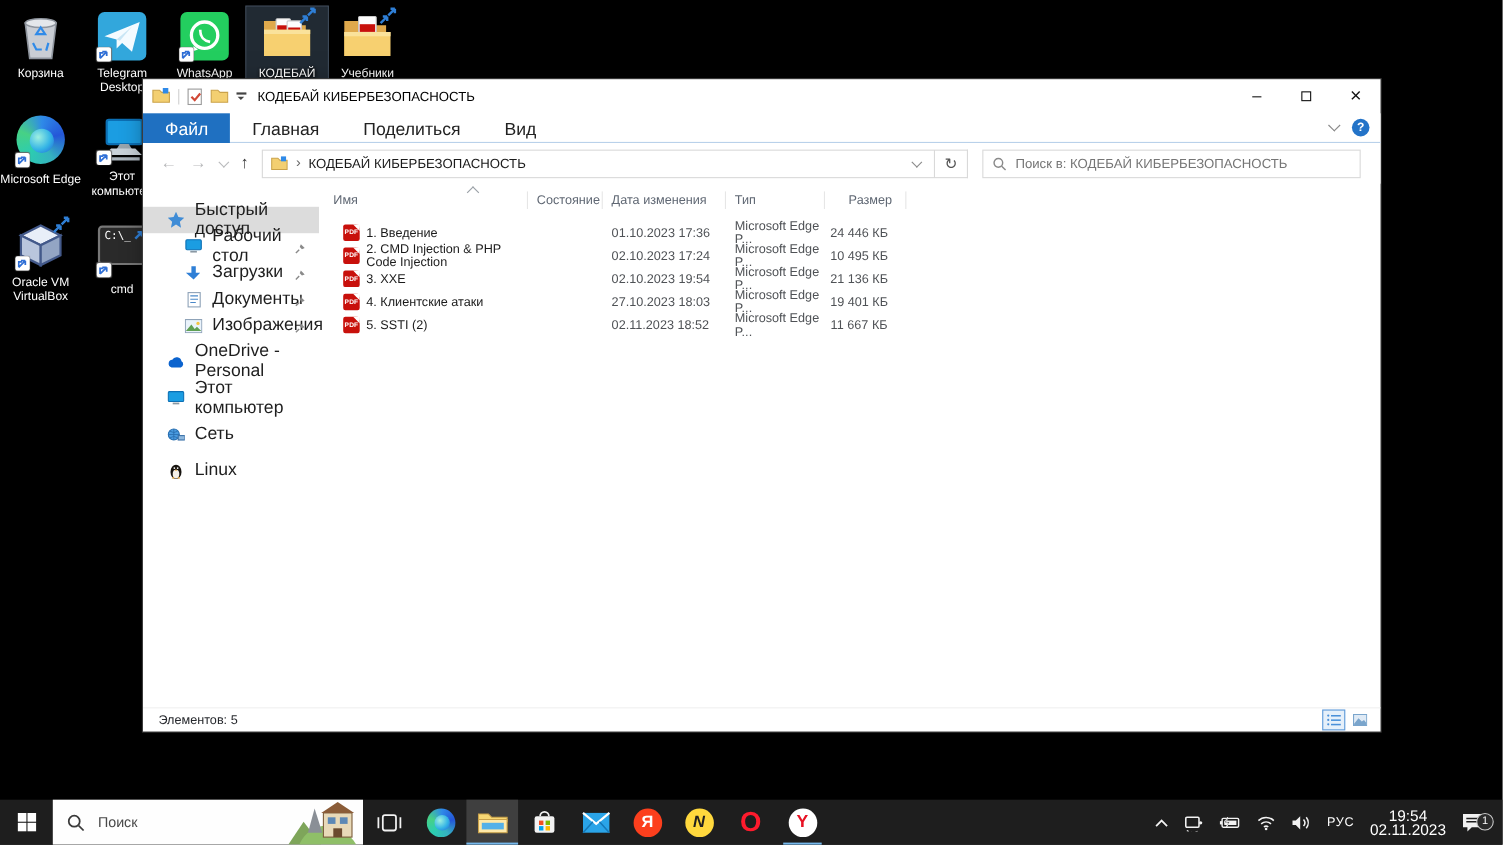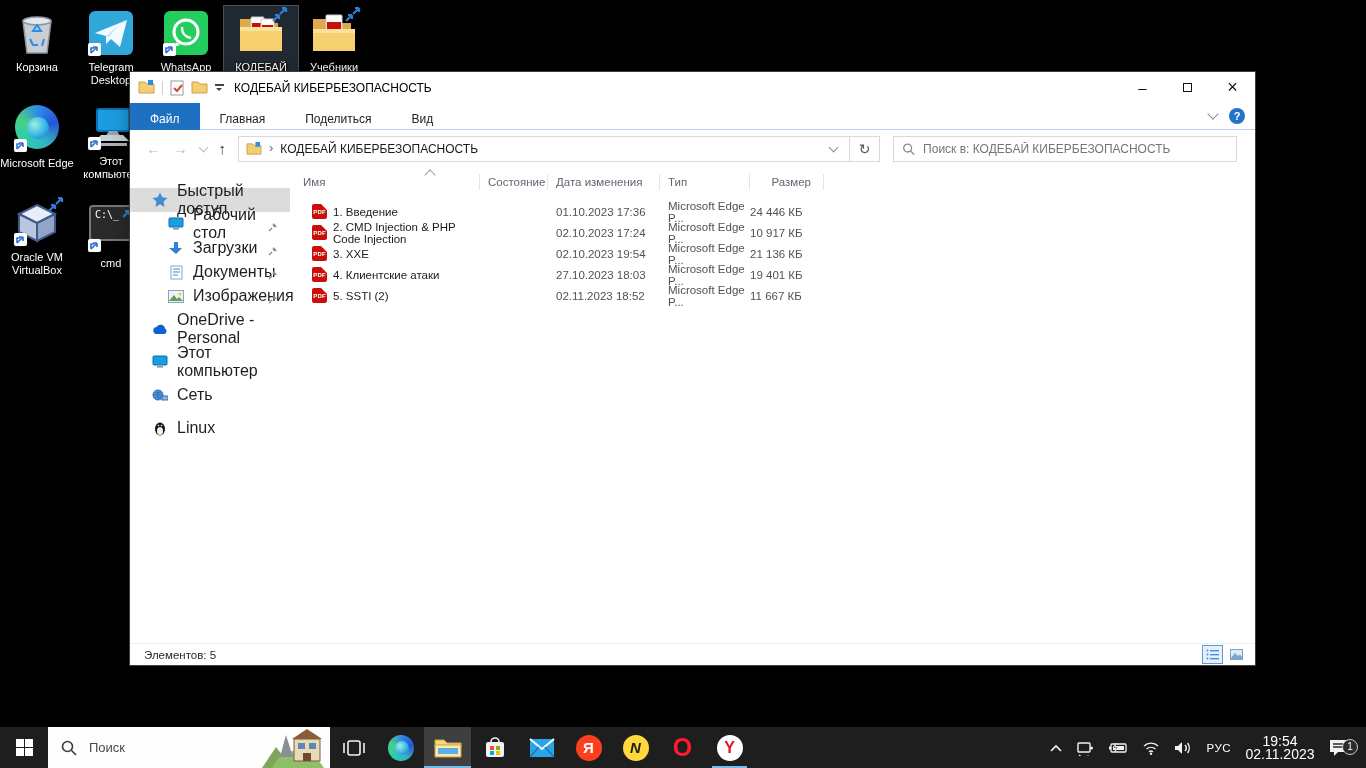--- a/index.html
+++ b/index.html
@@ -29,21 +29,21 @@
   .qat-sep { width:1px; height:14px; background:#d0d0d0; }
   .qat-chevron { width:10px; height:10px; position:relative; }
   .qat-chevron::before { content:""; position:absolute; top:1px; left:0; width:9px; height:2px; background:#444; }
   .qat-chevron::after { content:""; position:absolute; top:5px; left:1px; border:3.5px solid transparent; border-top-color:#444; }
   .win-title { font-size:12px; color:#000; margin-left:9px; white-space:nowrap; }
   .win-controls { margin-left:auto; display:flex; height:31px; }
   .win-btn { width:45px; display:flex; align-items:center; justify-content:center; font-size:15px; color:#111; }
   .maxi-box { width:9px; height:9px; border:1px solid #111; }
 
   .tabrow { height:27px; display:flex; align-items:stretch; border-bottom:1px solid #b9d1ea; flex:0 0 auto; background:#fff; }
-  .tab { padding:16px 20px; display:flex; align-items:center; font-size:12px; color:#222; }
+  .tab { padding:16px 20px; display:flex; align-items:center; font-size:16px; color:#222; }
   .tab.active { background:#1f70c1; color:#fff; }
   .ribbon-right { margin-left:auto; display:flex; align-items:center; gap:12px; padding-right:10px; }
   .chev-down { width:8px; height:8px; border-right:1.5px solid #8a8a8a; border-bottom:1.5px solid #8a8a8a; transform:rotate(45deg); margin-top:-4px; }
   .help-circle { width:16px; height:16px; border-radius:50%; background:#2373c8; color:#fff; font-size:11px; font-weight:bold;
       display:flex; align-items:center; justify-content:center; }
 
   .toolbar { height:37px; display:flex; align-items:center; flex:0 0 auto; background:#fff; }
   .nav-zone { width:108px; display:flex; align-items:center; justify-content:space-around; padding:0 6px 0 10px; }
   .nav-glyph { font-size:15px; line-height:1; }
   .nav-disabled { color:#b9babc; }
@@ -79,21 +79,21 @@
   .h-size { width:74px; text-align:right; padding-right:12px; }
   .sort-caret { position:absolute; left:136px; top:-1px; width:8px; height:8px; }
   .sort-caret::before { content:""; position:absolute; left:0; top:3px; width:7px; height:7px;
       border-left:1.5px solid #9aa0a6; border-top:1.5px solid #9aa0a6; transform:rotate(45deg); }
   .rows { margin-top:6px; }
   .row { display:flex; height:21px; align-items:center; color:#4f5256; }
   .c-name { width:190px; padding-left:22px; display:flex; align-items:center; color:#1b1b1b; }
   .c-state { width:68px; padding-left:8px; }
   .c-date { width:112px; padding-left:8px; }
   .c-type { width:90px; padding-left:8px; }
-  .c-size { width:74px; text-align:left; padding-right:12px; }
+  .c-size { width:74px; text-align:center; padding-right:12px; }
   .pdficon { width:15px; height:15px; background:#c8100b; border-radius:2px; margin-right:6px; flex:0 0 auto; position:relative;
       color:#fff; font-size:6px; font-weight:bold; display:flex; align-items:center; justify-content:center; letter-spacing:.2px; }
   .pdficon::after { content:""; position:absolute; right:0; top:0; border:3px solid transparent; border-top-color:#fff; border-right-color:#fff; }
 
   .statusbar { height:22px; flex:0 0 auto; display:flex; align-items:center; font-size:11.5px; color:#26282d;
       padding-left:14px; border-top:1px solid #f0f0f0; }
   .viewbtns { margin-left:auto; display:flex; gap:3px; padding-right:8px; }
   .vb { width:21px; height:19px; display:flex; align-items:center; justify-content:center; border:1px solid transparent; }
   .vb.selected { border-color:#5e9ad9; background:#e6f0fa; }
 
@@ -484,21 +484,21 @@
           <span class="c-size">24 446 КБ</span>
         </div>
         <div class="row">
           <span class="c-name">
               <span class="pdficon">PDF</span>
               <span>2. CMD Injection &amp; PHP Code Injection</span>
             </span>
           <span class="c-state"></span>
           <span class="c-date">02.10.2023 17:24</span>
           <span class="c-type">Microsoft Edge P...</span>
-          <span class="c-size">10 917 КБ</span>
+          <span class="c-size">10 495 КБ</span>
         </div>
         <div class="row">
           <span class="c-name">
               <span class="pdficon">PDF</span>
               <span>3. XXE</span>
             </span>
           <span class="c-state"></span>
           <span class="c-date">02.10.2023 19:54</span>
           <span class="c-type">Microsoft Edge P...</span>
           <span class="c-size">21 136 КБ</span>

